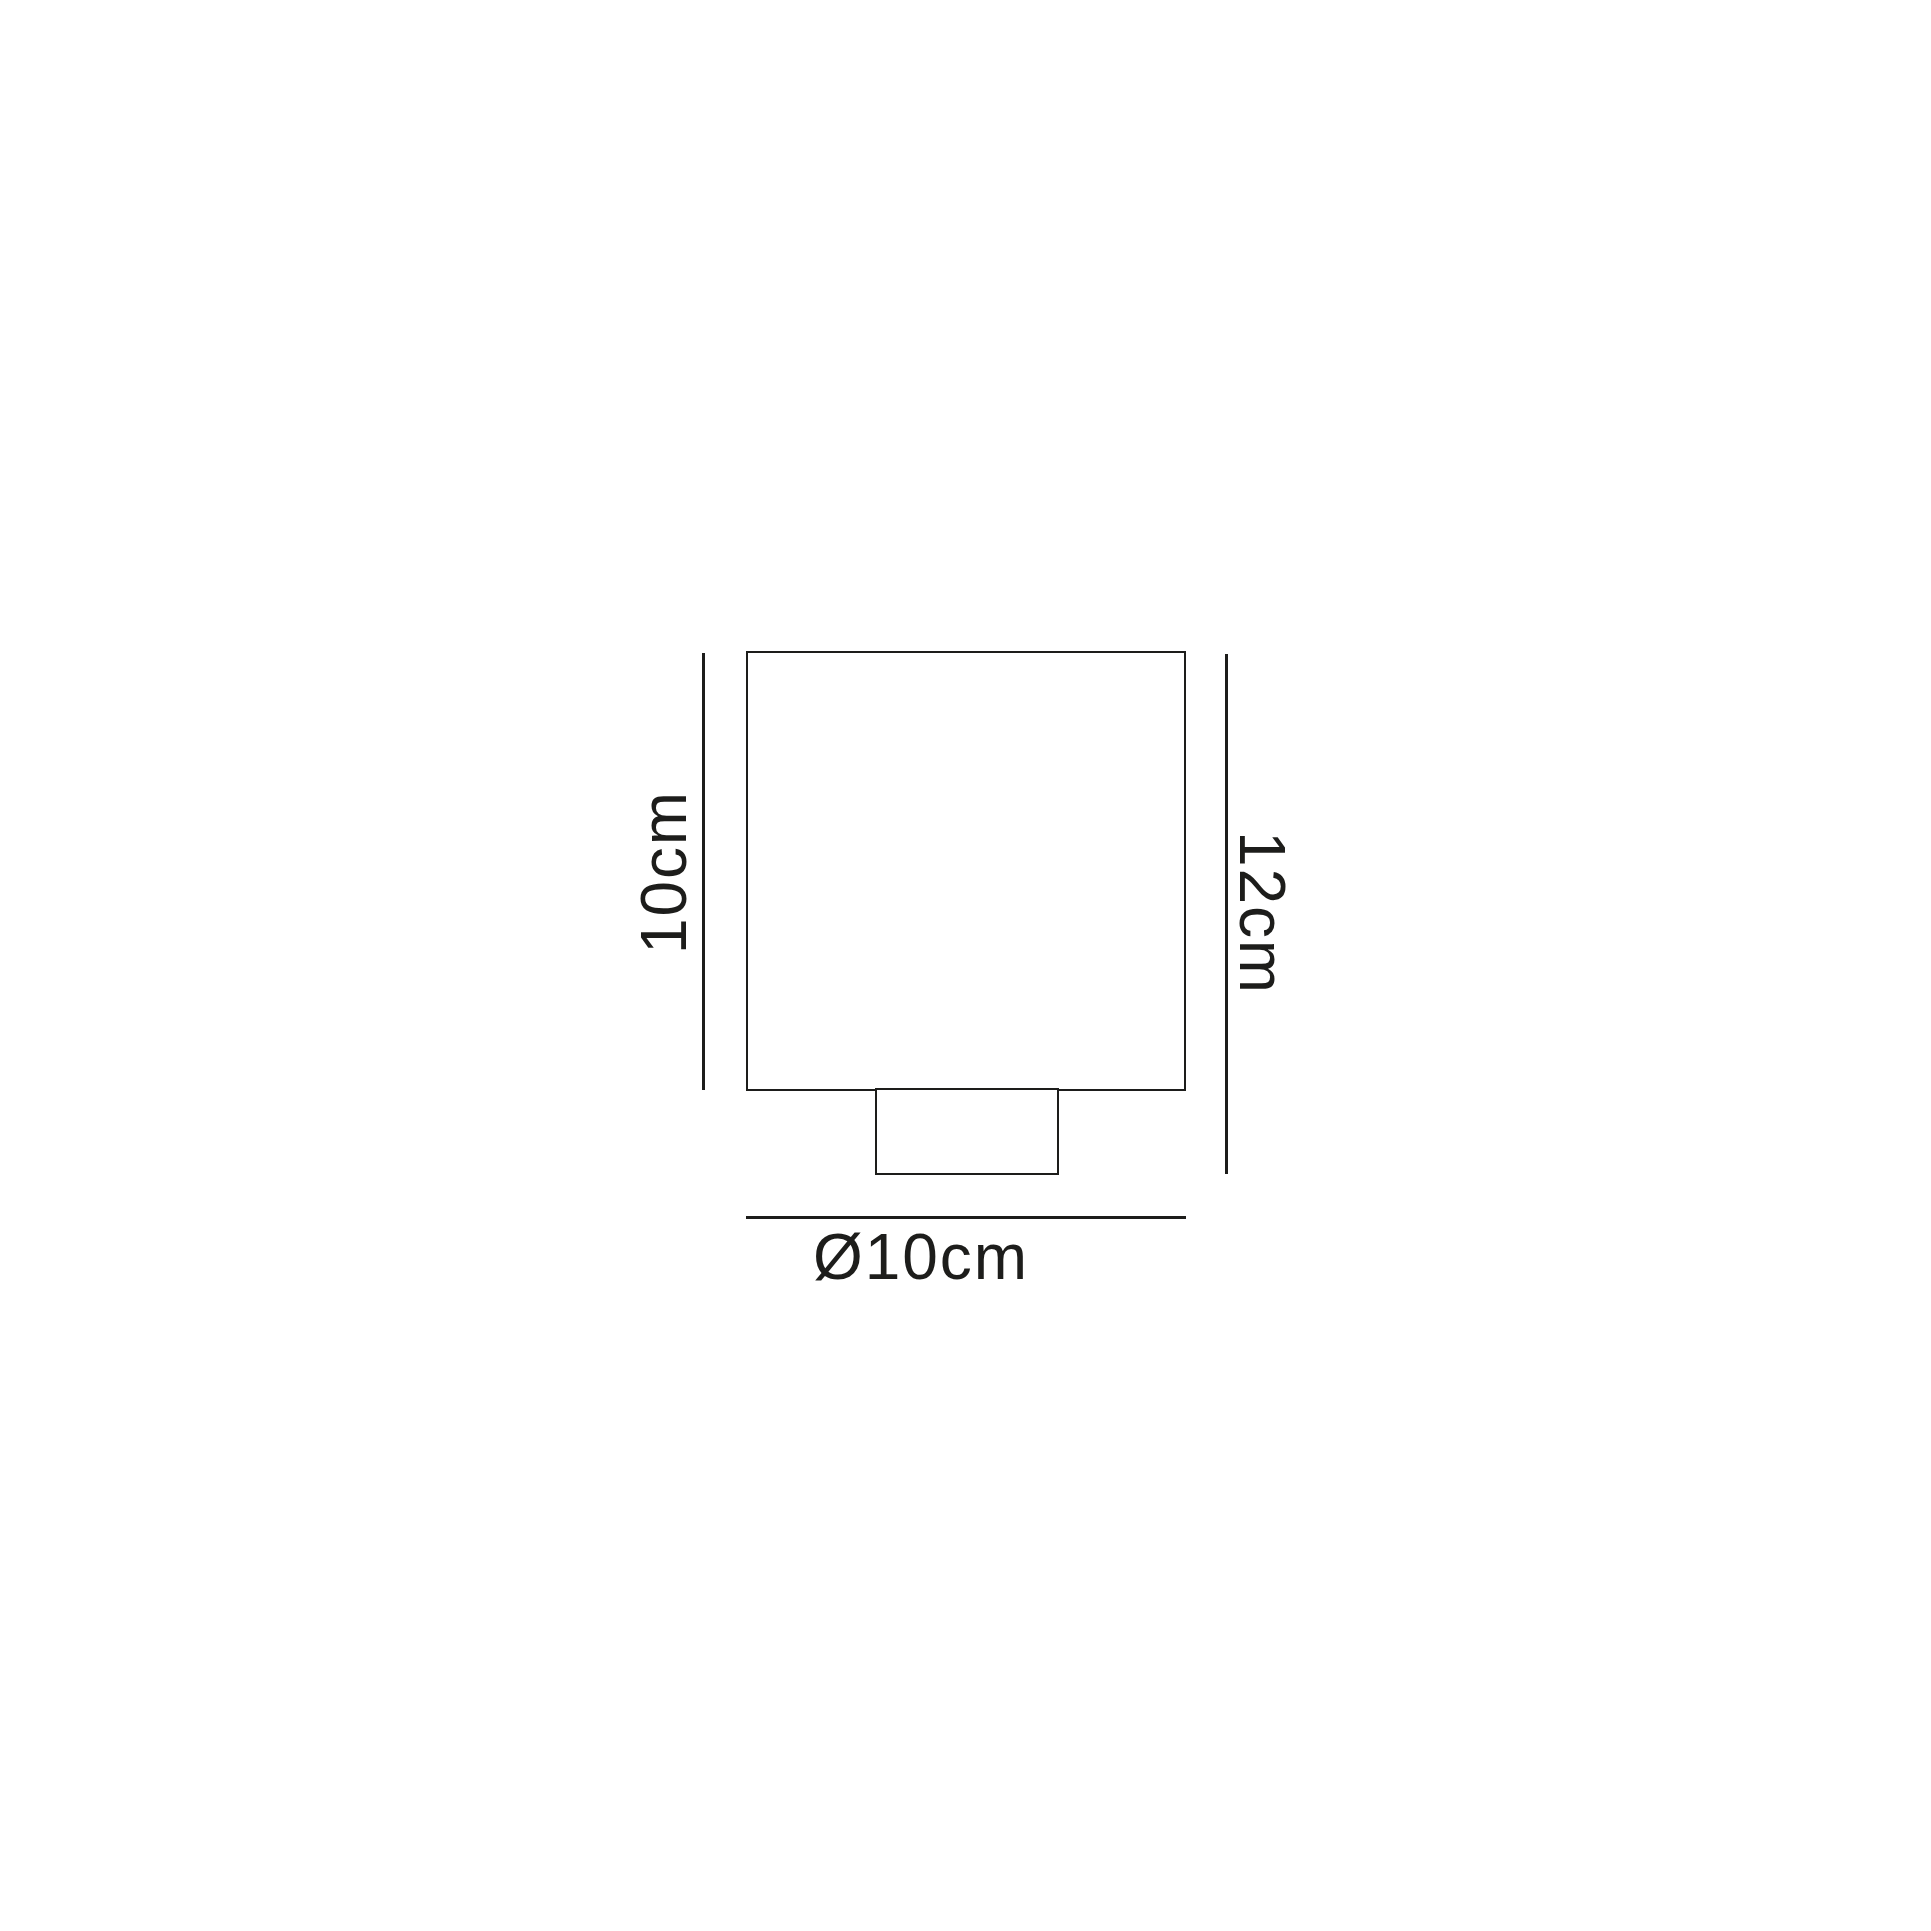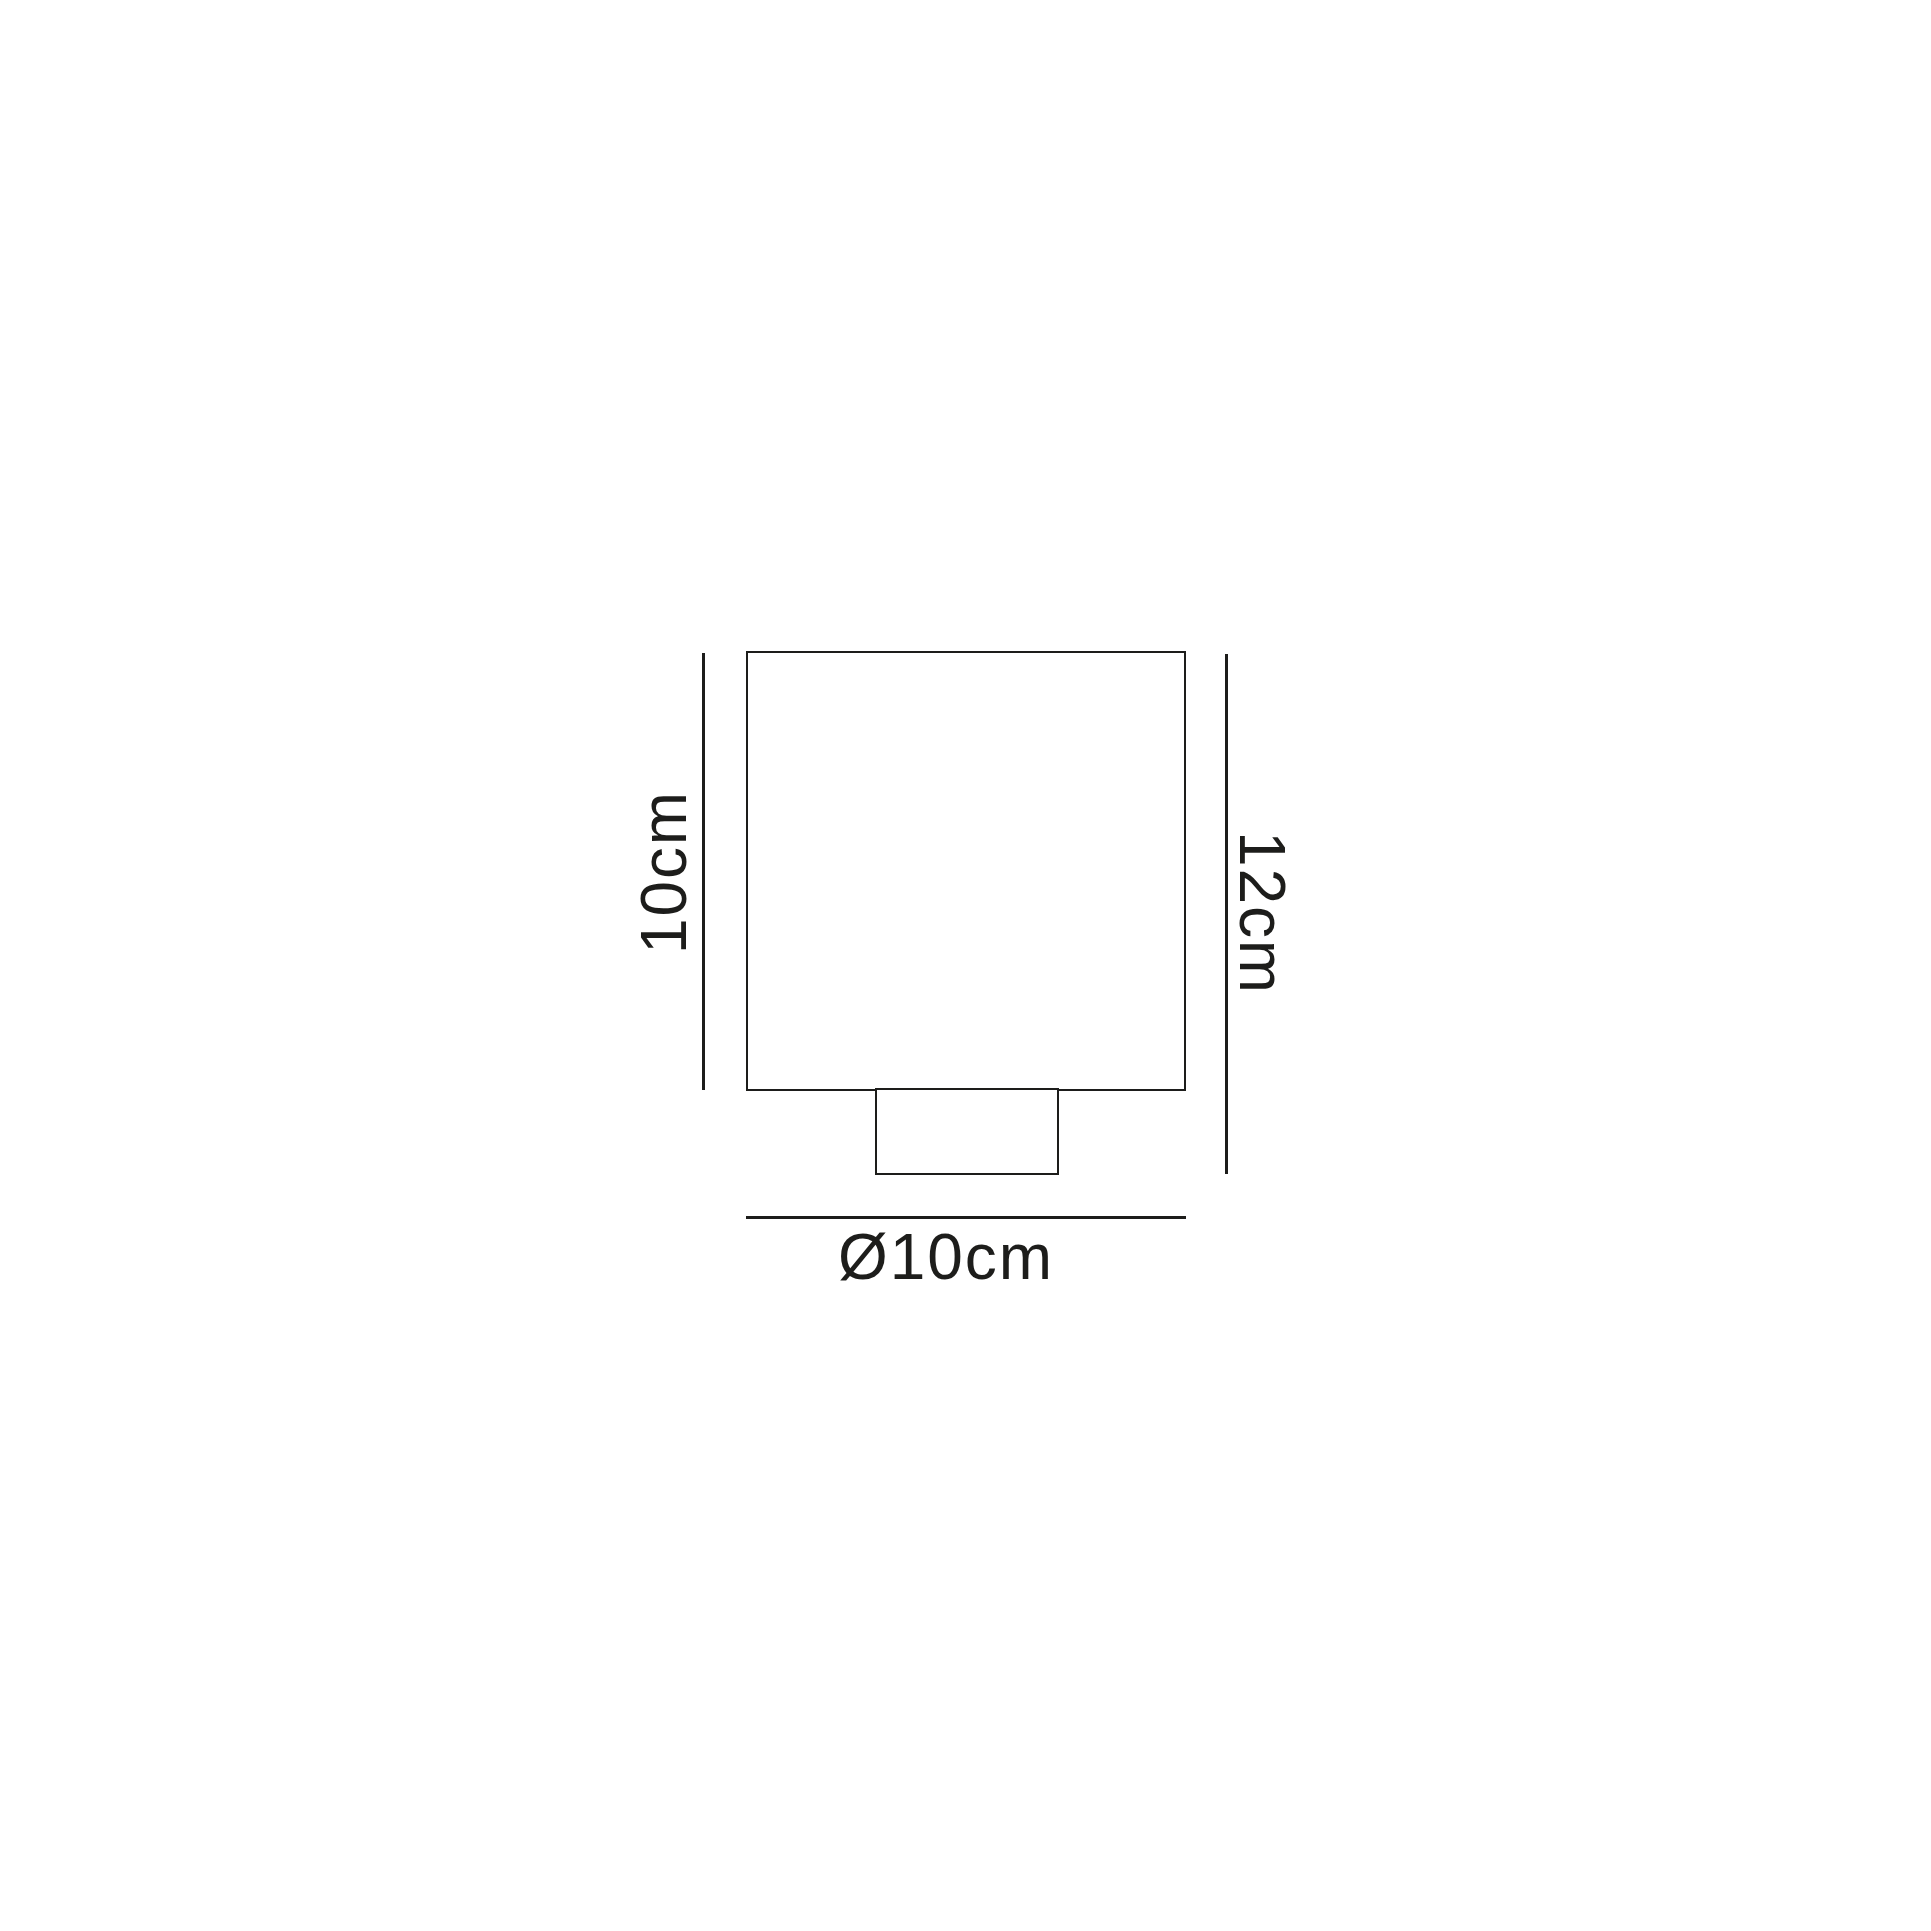--- a/index.html
+++ b/index.html
@@ -71,21 +71,21 @@
     left: 664px;
     top: 872px;
     transform: translate(-50%, -50%) rotate(-90deg);
   }
   .dim-label.rot-cw {
     left: 1262px;
     top: 913px;
     transform: translate(-50%, -50%) rotate(90deg);
   }
   .dim-label.horiz {
-    left: 946px;
+    left: 921px;
     top: 1257px;
   }
 </style>
 </head>
 <body>
 
 <div class="canvas">
 
   <div class="shape shade-outline"></div>
 

